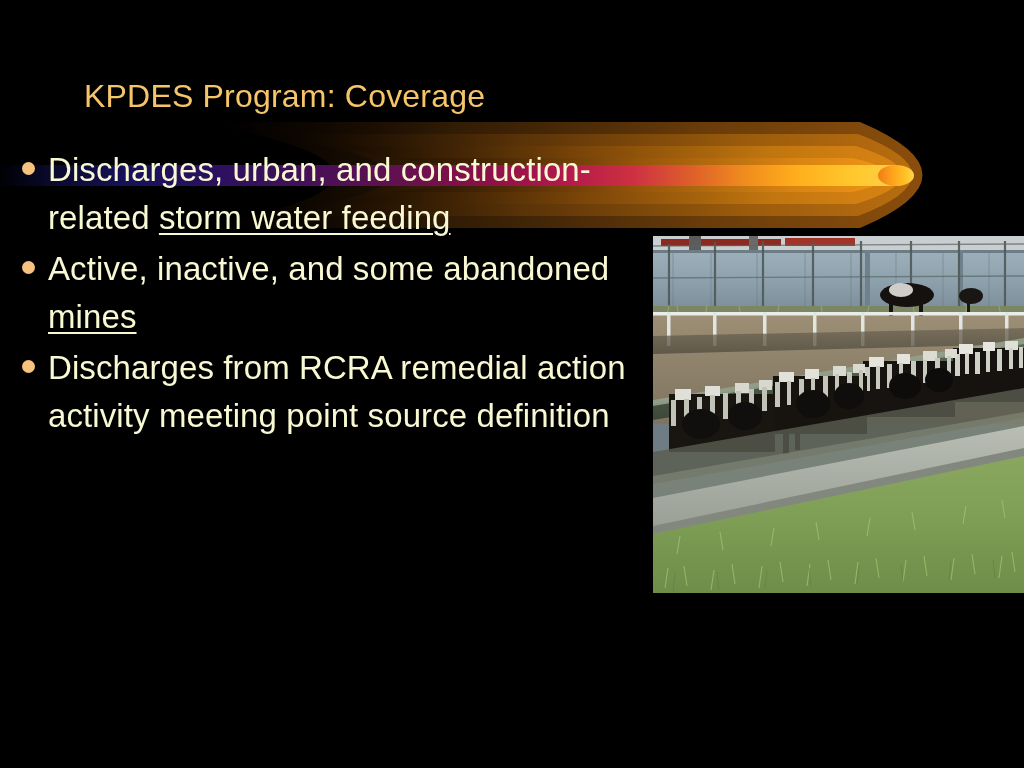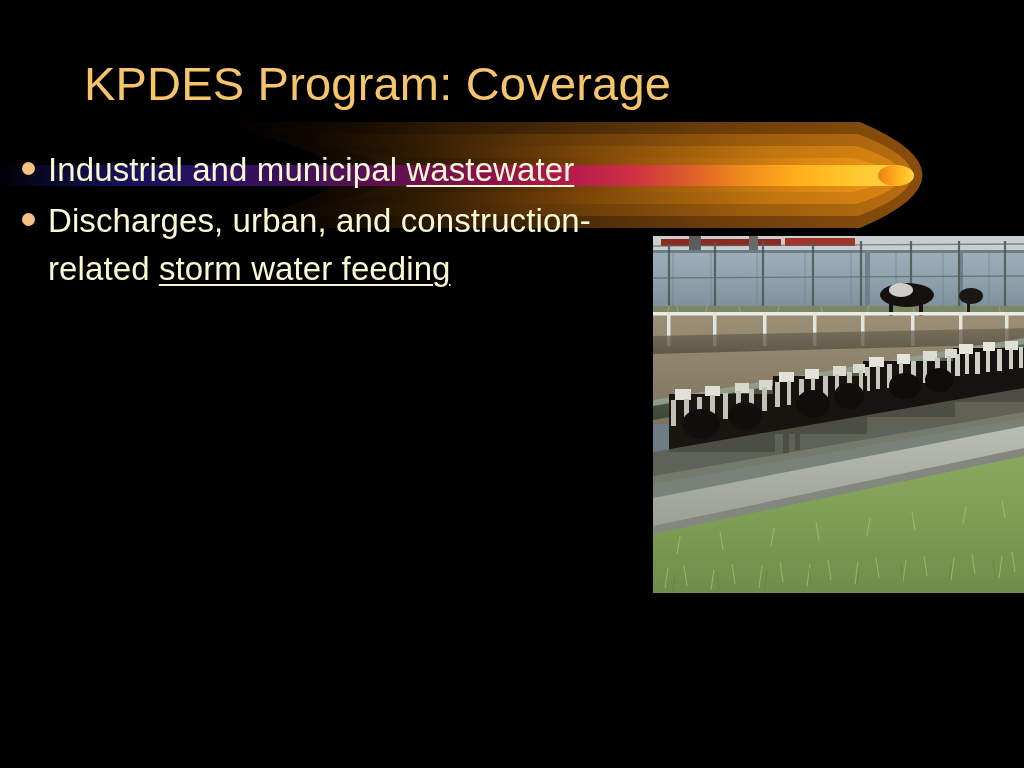--- a/index.html
+++ b/index.html
@@ -25,23 +25,23 @@
     position: absolute;
     left: 0; top: 110px;
     width: 1024px; height: 130px;
     pointer-events: none;
   }
 
   
   #title {
     position: absolute;
     left: 84px;
-    top: 56px;
+    top: 68px;
     width: 740px;
-    font-size: 47px;
+    font-size: 32px;
     line-height: 56px;
     font-weight: normal;
     color: #f6c56a;
     letter-spacing: 0.2px;
     white-space: nowrap;
     z-index: 6;
   }
 
   
   #photo-frame {
@@ -409,31 +409,37 @@
         <line x1="296" y1="344" x2="298" y2="326"></line>
           <line x1="342" y1="342" x2="340" y2="324"></line>
       </g>
     </svg>
   </div>
 
   <h1 id="title">KPDES Program: Coverage</h1>
 
   <div id="bullets">
 
-    <div class="bullet-row">
-      <span class="bullet-dot">
-          <i></i>
-        </span>
-      <span class="bullet-text"><span>Industrial and municipal </span><u>wastewater</u></span>
-    </div>
 
     <div class="bullet-row">
       <span class="bullet-dot">
           <i></i>
         </span>
       <span class="bullet-text"><span>Discharges, urban, and construction-related </span><u>storm water feeding</u></span>
     </div>
 
 
-
+    <div class="bullet-row">
+      <span class="bullet-dot">
+          <i></i>
+        </span>
+      <span class="bullet-text"><span>Active, inactive, and some abandoned </span><u>mines</u></span>
+    </div>
+
+    <div class="bullet-row">
+      <span class="bullet-dot">
+          <i></i>
+        </span>
+      <span class="bullet-text"><span>Discharges from RCRA remedial action activity meeting point source definition</span></span>
+    </div>
 
   </div>
 </div>
 
 </body></html>

